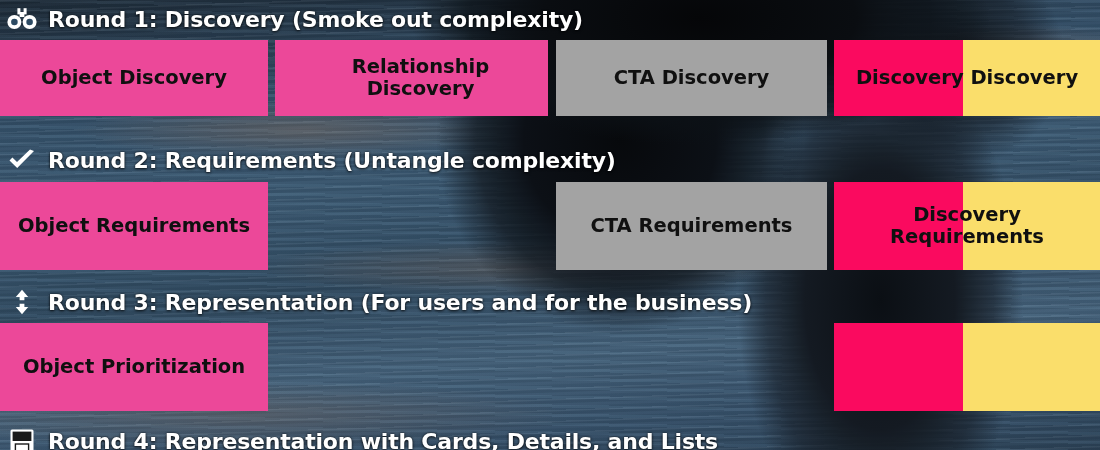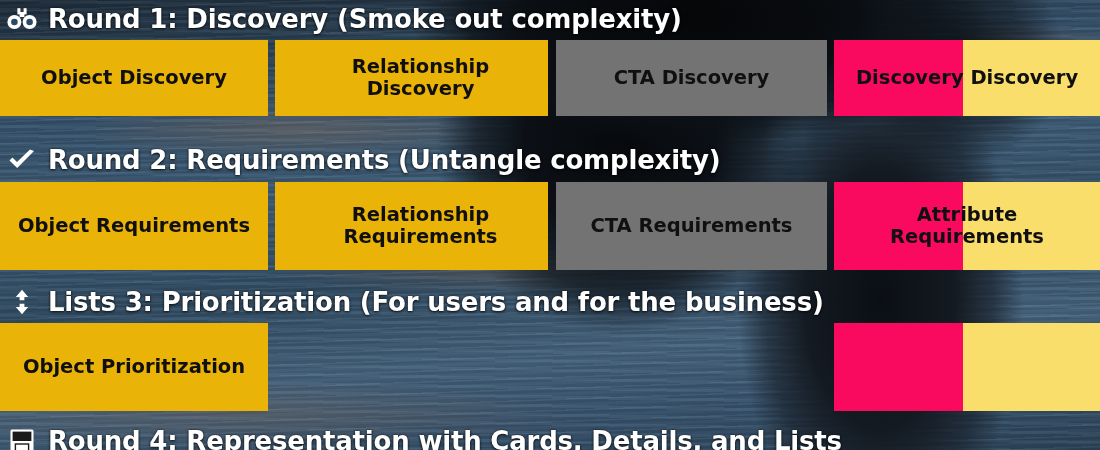--- a/index.html
+++ b/index.html
@@ -77,21 +77,21 @@
     flex: 0 0 32px;
     display: flex;
     align-items: center;
     justify-content: center;
   }
 
   .round-header .hdr-icon svg { display: block; }
 
   .round-title {
     color: #ffffff;
-    font-size: 26px;
+    font-size: 22px;
     font-weight: bold;
     letter-spacing: -0.2px;
     white-space: nowrap;
     text-shadow: 0 1px 3px rgba(0,0,0,0.75), 0 0 2px rgba(0,0,0,0.6);
   }
 
   
   .block-row {
     position: absolute;
     left: 0;
@@ -106,22 +106,22 @@
     align-items: center;
     justify-content: center;
     text-align: center;
     color: #101010;
     font-weight: bold;
     font-size: 19.5px;
     line-height: 1.12;
     padding: 0 6px;
   }
 
-  .blk.c-blue   { background: #eab308; }
-  .blk.c-green  { background: #737373; }
+  .blk.c-blue   { background: #ec4899; }
+  .blk.c-green  { background: #a3a3a3; }
   .blk.c-pink   { background: #fa0a5f; }
   .blk.c-yellow { background: #fade6b; }
 
   
   .blk.c-pink { z-index: 3; }
   .blk.c-yellow { z-index: 2; }
   .blk.attr-text {
     position: absolute;
     top: 0;
     bottom: 0;
@@ -186,35 +186,34 @@
     <span class="hdr-icon">
       <svg width="30" height="24" viewBox="0 0 30 24" aria-hidden="true">
         <path d="M2.5 12.6 L10.2 20.0 L27.0 3.0 L23.0 1.6 L10.0 14.0 L5.4 9.4 Z" fill="#ffffff"></path>
       </svg>
     </span>
     <span class="round-title">Round 2: Requirements (Untangle complexity)</span>
   </div>
 
   <div class="block-row" id="row2">
     <div class="blk c-blue col-object">Object Requirements</div>
-    <div class="blk c-blue col-relationship">Relationship Requirements</div>
     <div class="blk c-green col-cta">CTA Requirements</div>
     <div class="blk c-pink col-attr-pink"></div>
     <div class="blk c-yellow col-attr-yellow"></div>
-    <div class="blk attr-text col-attr-span">Attribute Requirements</div>
+    <div class="blk attr-text col-attr-span">Discovery Requirements</div>
   </div>
 
   <div class="round-header" id="hdr3">
     <span class="hdr-icon">
       <svg width="26" height="26" viewBox="0 0 26 26" aria-hidden="true">
         <path d="M13 0.8 L19.2 8.0 L15.4 8.0 L15.4 11.2 L10.6 11.2 L10.6 8.0 L6.8 8.0 Z" fill="#ffffff"></path>
         <path d="M13 25.2 L6.8 18.0 L10.6 18.0 L10.6 14.8 L15.4 14.8 L15.4 18.0 L19.2 18.0 Z" fill="#ffffff"></path>
       </svg>
     </span>
-    <span class="round-title">Lists 3: Prioritization (For users and for the business)</span>
+    <span class="round-title">Round 3: Representation (For users and for the business)</span>
   </div>
 
   <div class="block-row" id="row3">
     <div class="blk c-blue col-object">Object Prioritization</div>
     <div class="blk c-pink col-attr-pink"></div>
     <div class="blk c-yellow col-attr-yellow"></div>
   </div>
 
   <div class="round-header" id="hdr4">
     <span class="hdr-icon">

